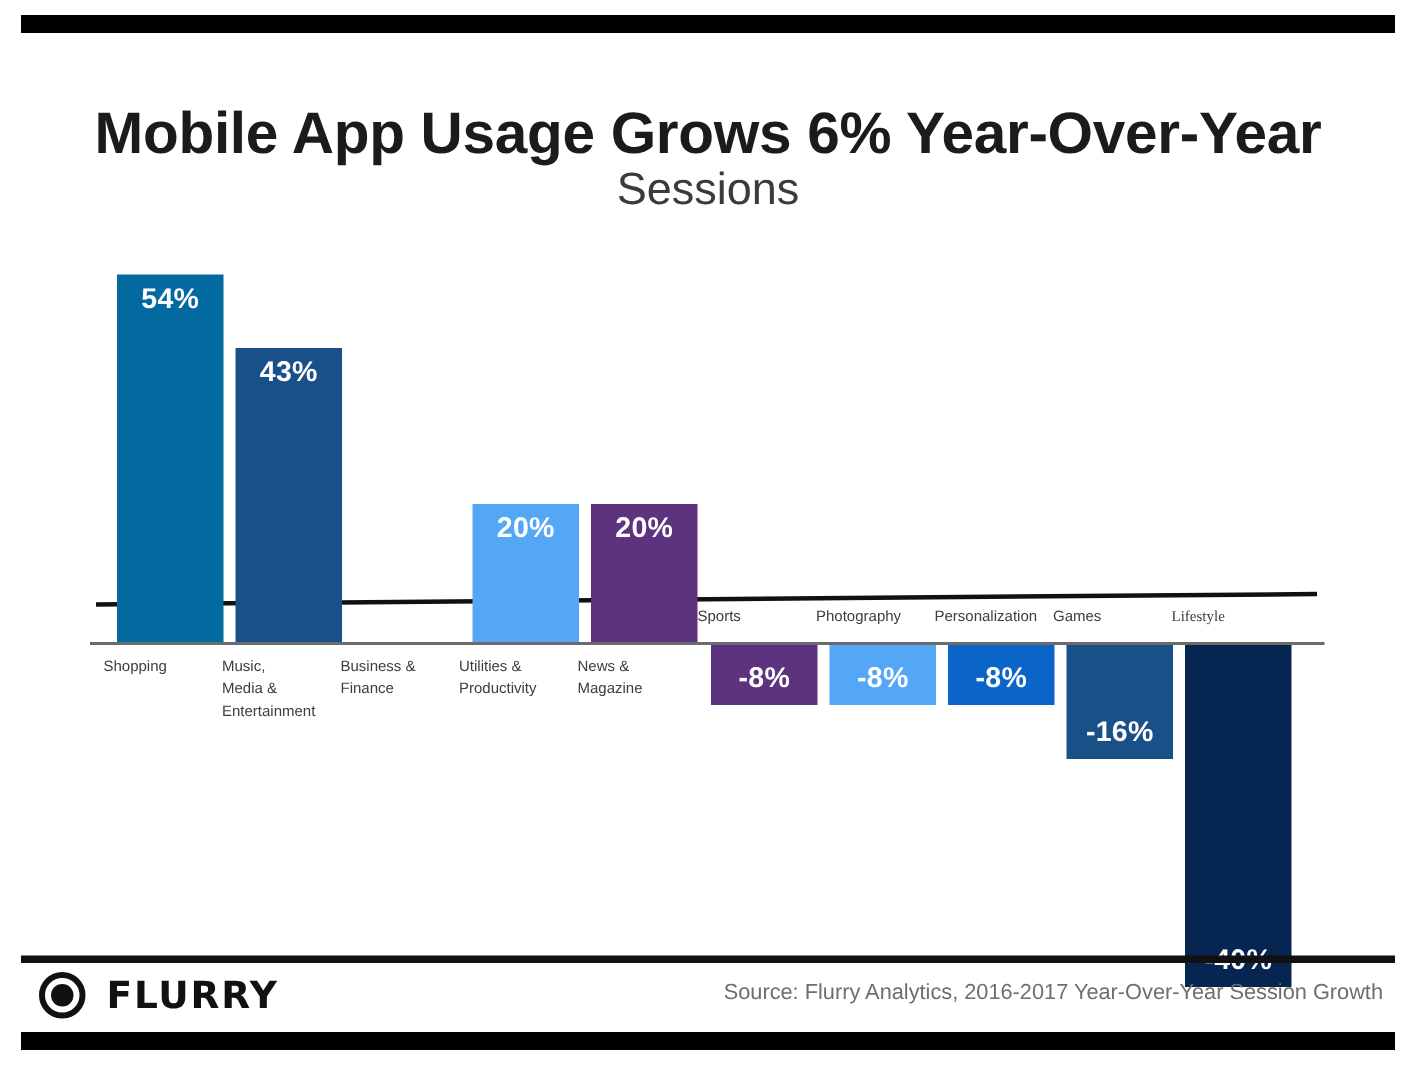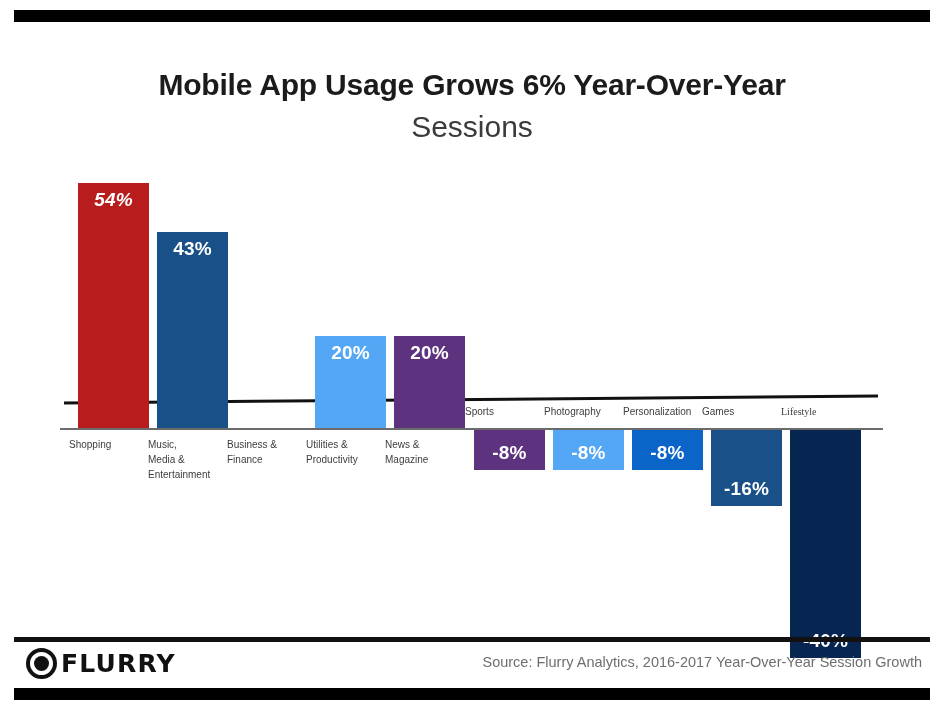--- a/index.html
+++ b/index.html
@@ -44,21 +44,21 @@
     background: #111111;
   }
 
   
   .title {
     position: absolute;
     left: 0;
     top: 68px;
     width: 944px;
     text-align: center;
-    font-size: 30px;
+    font-size: 39px;
     font-weight: bold;
     color: #1b1b1b;
     letter-spacing: -0.2px;
   }
   .subtitle {
     position: absolute;
     left: 0;
     top: 110px;
     width: 944px;
     text-align: center;
@@ -140,21 +140,21 @@
     color: #111111;
   }
 
   
   .logo {
     position: absolute;
     left: 26px;
     top: 648px;
     display: flex;
     align-items: center;
-    gap: 4px;
+    gap: 14px;
   }
   .logo-mark {
     width: 31px;
     height: 31px;
     border-radius: 50%;
     border: 4px solid #111111;
     box-sizing: border-box;
     position: relative;
     background: #ffffff;
   }
@@ -192,21 +192,21 @@
   <div class="rule-top"></div>
 
   <div class="title">Mobile App Usage Grows 6% Year-Over-Year</div>
   <div class="subtitle">Sessions</div>
 
   <div class="plot" id="plot">
     <div class="baseline"></div>
     <svg class="avg-svg" viewBox="0 0 944 710">
       <line x1="64" y1="403" x2="878" y2="396" stroke="#111111" stroke-width="3"></line>
     </svg>
-  <div class="bar" style="left: 78px; top: 183px; width: 71px; height: 245px; background: #b91c1c; font-style: italic;">
+  <div class="bar" style="left: 78px; top: 183px; width: 71px; height: 245px; background: #0369a1;">
         <div class="bar-value pos">54%</div>
       </div>
       <div class="cat-label below" style="left: 69px; width: 89px;">
         <div>Shopping</div>
       </div>
       <div class="bar" style="left: 157px; top: 232px; width: 71px; height: 196px; background: rgb(26, 80, 136);">
         <div class="bar-value pos">43%</div>
       </div>
       <div class="cat-label below" style="left: 148px; width: 89px;">
         <div>Music,</div>

